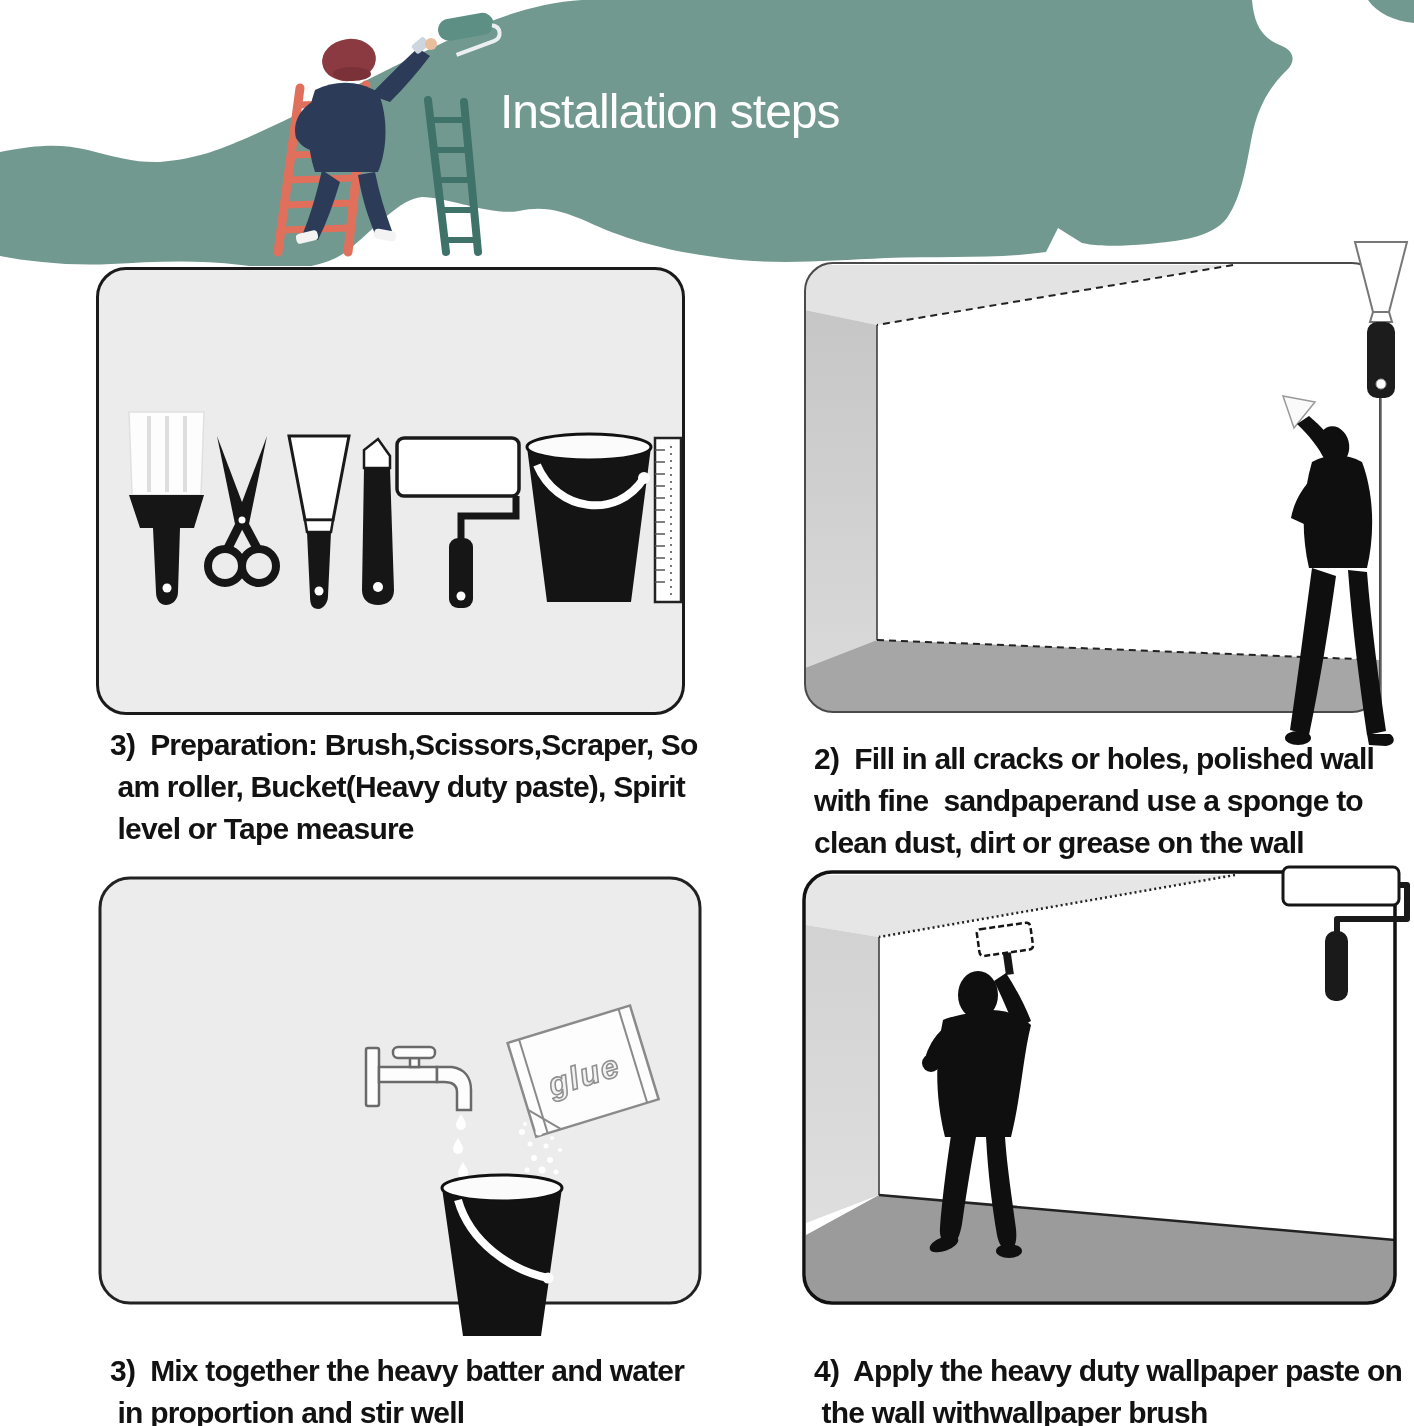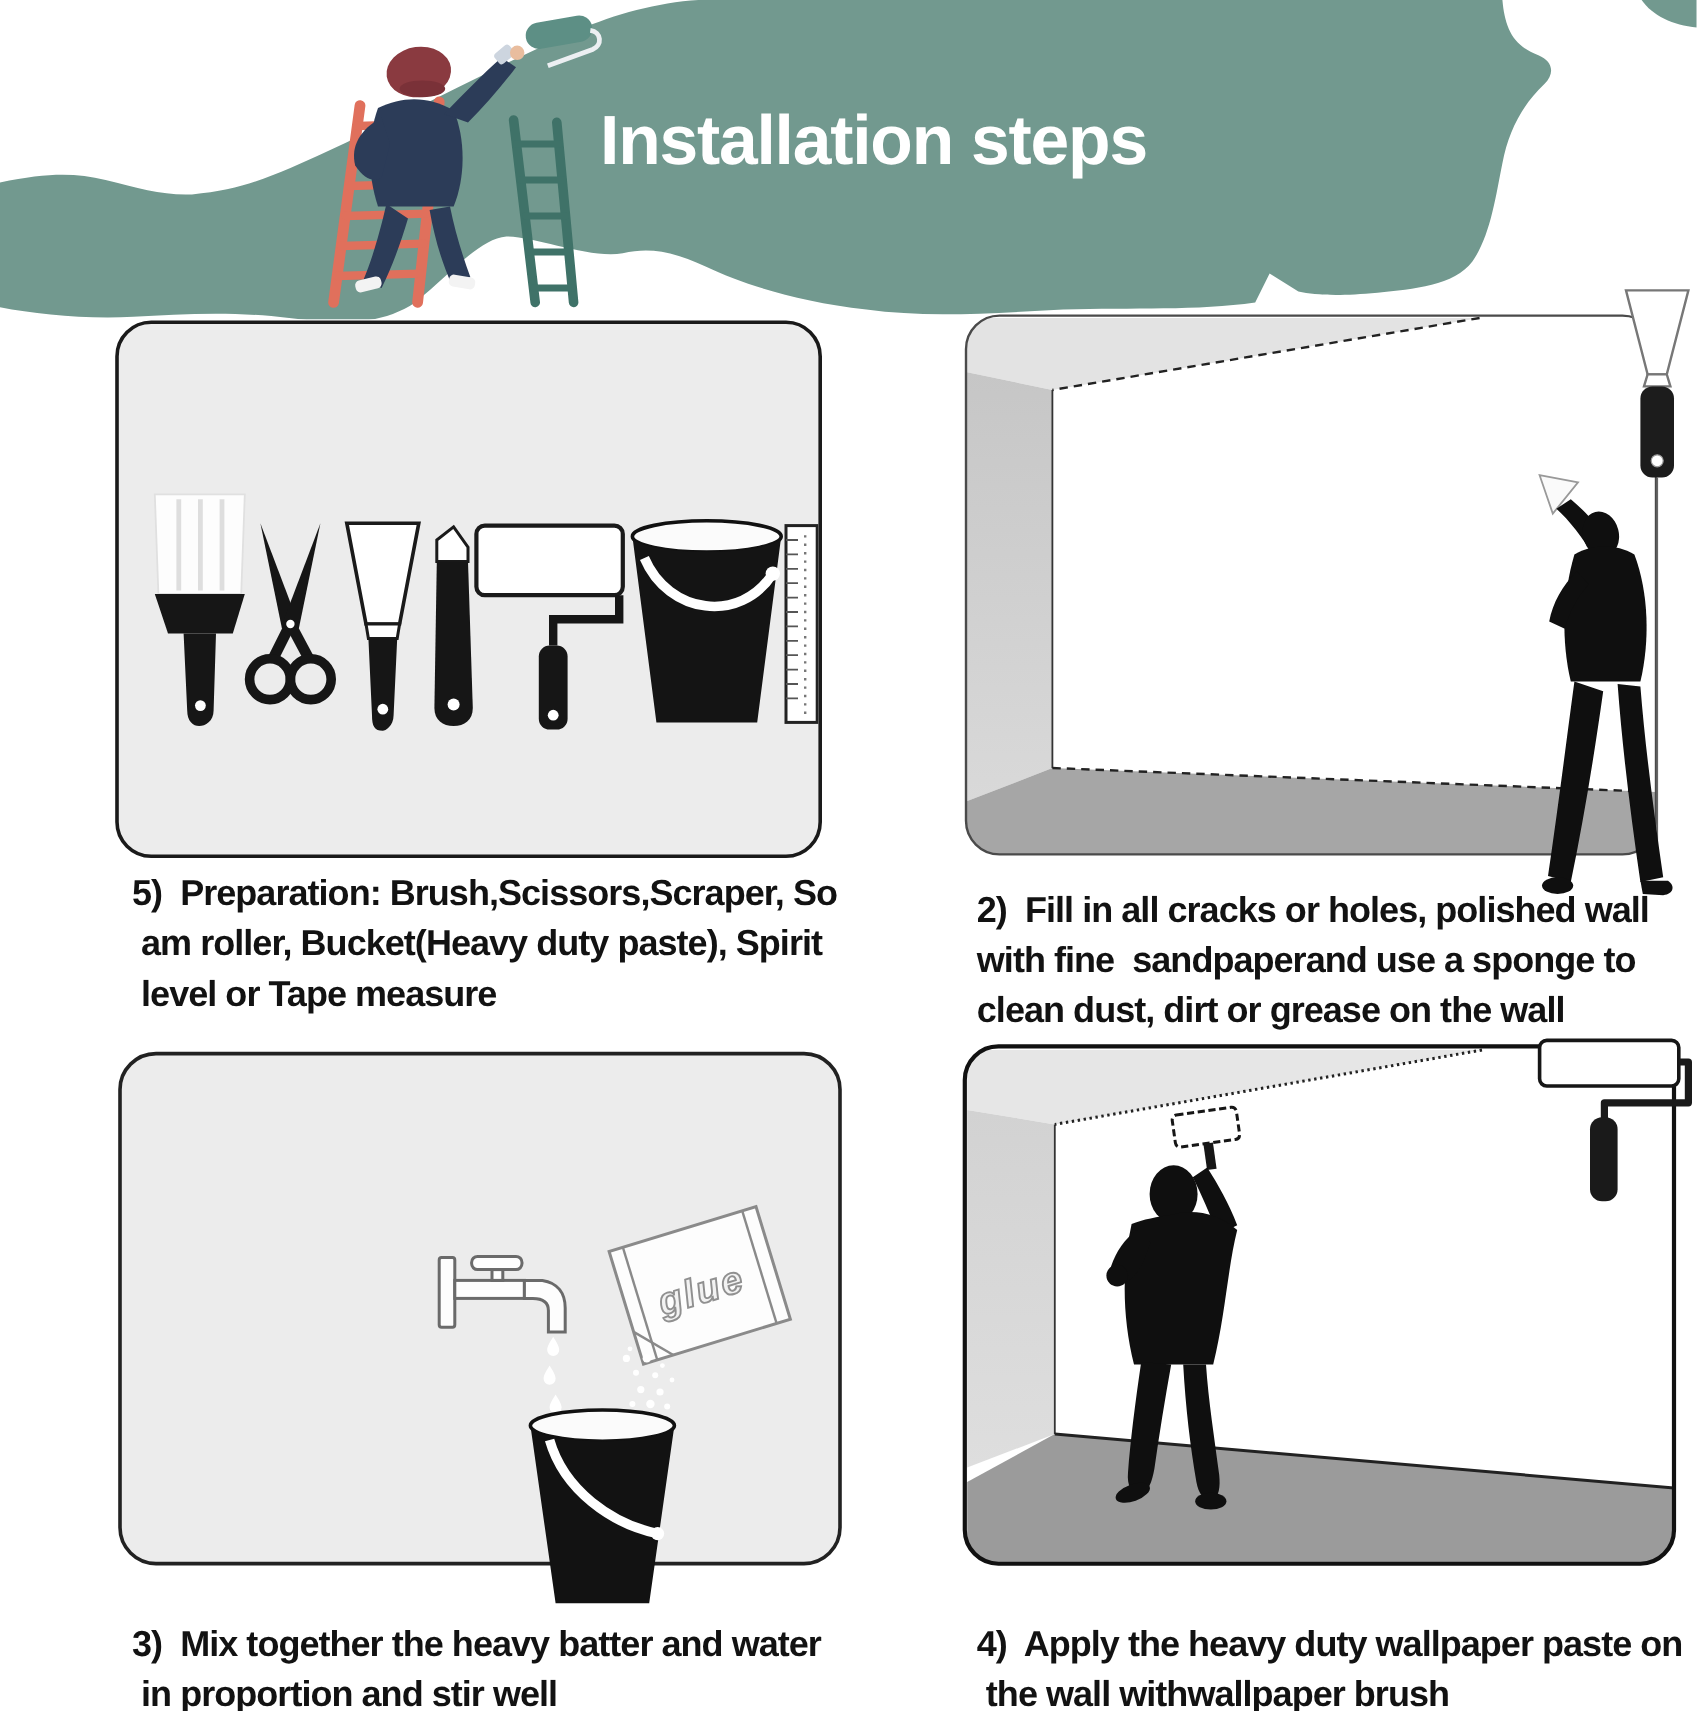--- a/index.html
+++ b/index.html
@@ -1,19 +1,19 @@
 <!DOCTYPE html>
 <html><head>
 <meta charset="utf-8">
 <style>
   html,body{margin:0;padding:0;background:#fff;}
   .page{position:relative;width:1414px;height:1426px;background:#ffffff;overflow:hidden;
         font-family:"Liberation Sans",sans-serif;}
   .abs{position:absolute;}
-  .title{position:absolute;left:500px;top:84px;font-size:58px;font-weight:700;color:#ffffff;
+  .title{position:absolute;left:500px;top:84px;font-size:48px;font-weight:400;color:#ffffff;
          letter-spacing:-1px;white-space:nowrap;}
   .caption{position:absolute;font-weight:700;font-size:30px;line-height:42px;letter-spacing:-0.8px;
            color:#121212;white-space:pre;}
   svg{display:block;}
 </style>
 </head>
 <body>
 
 <div class="page">
 
@@ -286,21 +286,21 @@
       <path d="M148,155 C140,192 140,232 150,272 L216,272 C226,232 228,192 236,160 C220,146 200,142 182,147 C170,149 157,151 148,155 Z"></path>
       <path d="M152,160 C142,168 135,178 131,190 C129,197 132,203 139,204 C147,204 153,196 158,186 L164,170 Z"></path>
       <circle cx="136" cy="198" r="9"></circle>
       <path d="M156,270 C151,304 147,336 145,362 C144,373 148,380 155,380 C162,379 165,370 167,359 C171,330 176,300 181,272 Z"></path>
       <path d="M191,272 C193,308 197,341 202,370 C204,381 209,386 215,385 C221,383 222,374 221,364 C217,333 212,302 210,272 Z"></path>
       <ellipse cx="149" cy="379" rx="15" ry="7" transform="rotate(-20 149 379)"></ellipse>
       <ellipse cx="214" cy="386" rx="13" ry="7"></ellipse>
     </g>
   </svg>
 
-  <div class="caption" style="left:110px;top:724px;">5)  Preparation: Brush,Scissors,Scraper, So
+  <div class="caption" style="left:110px;top:724px;">3)  Preparation: Brush,Scissors,Scraper, So
  am roller, Bucket(Heavy duty paste), Spirit
  level or Tape measure</div>
   <div class="caption" style="left:814px;top:724px;margin-top:14px;">2)  Fill in all cracks or holes, polished wall
 with fine  sandpaperand use a sponge to
 clean dust, dirt or grease on the wall</div>
   <div class="caption" style="left:110px;top:1350px;">3)  Mix together the heavy batter and water
  in proportion and stir well</div>
   <div class="caption" style="left:814px;top:1350px;">4)  Apply the heavy duty wallpaper paste on
  the wall withwallpaper brush</div>
 

